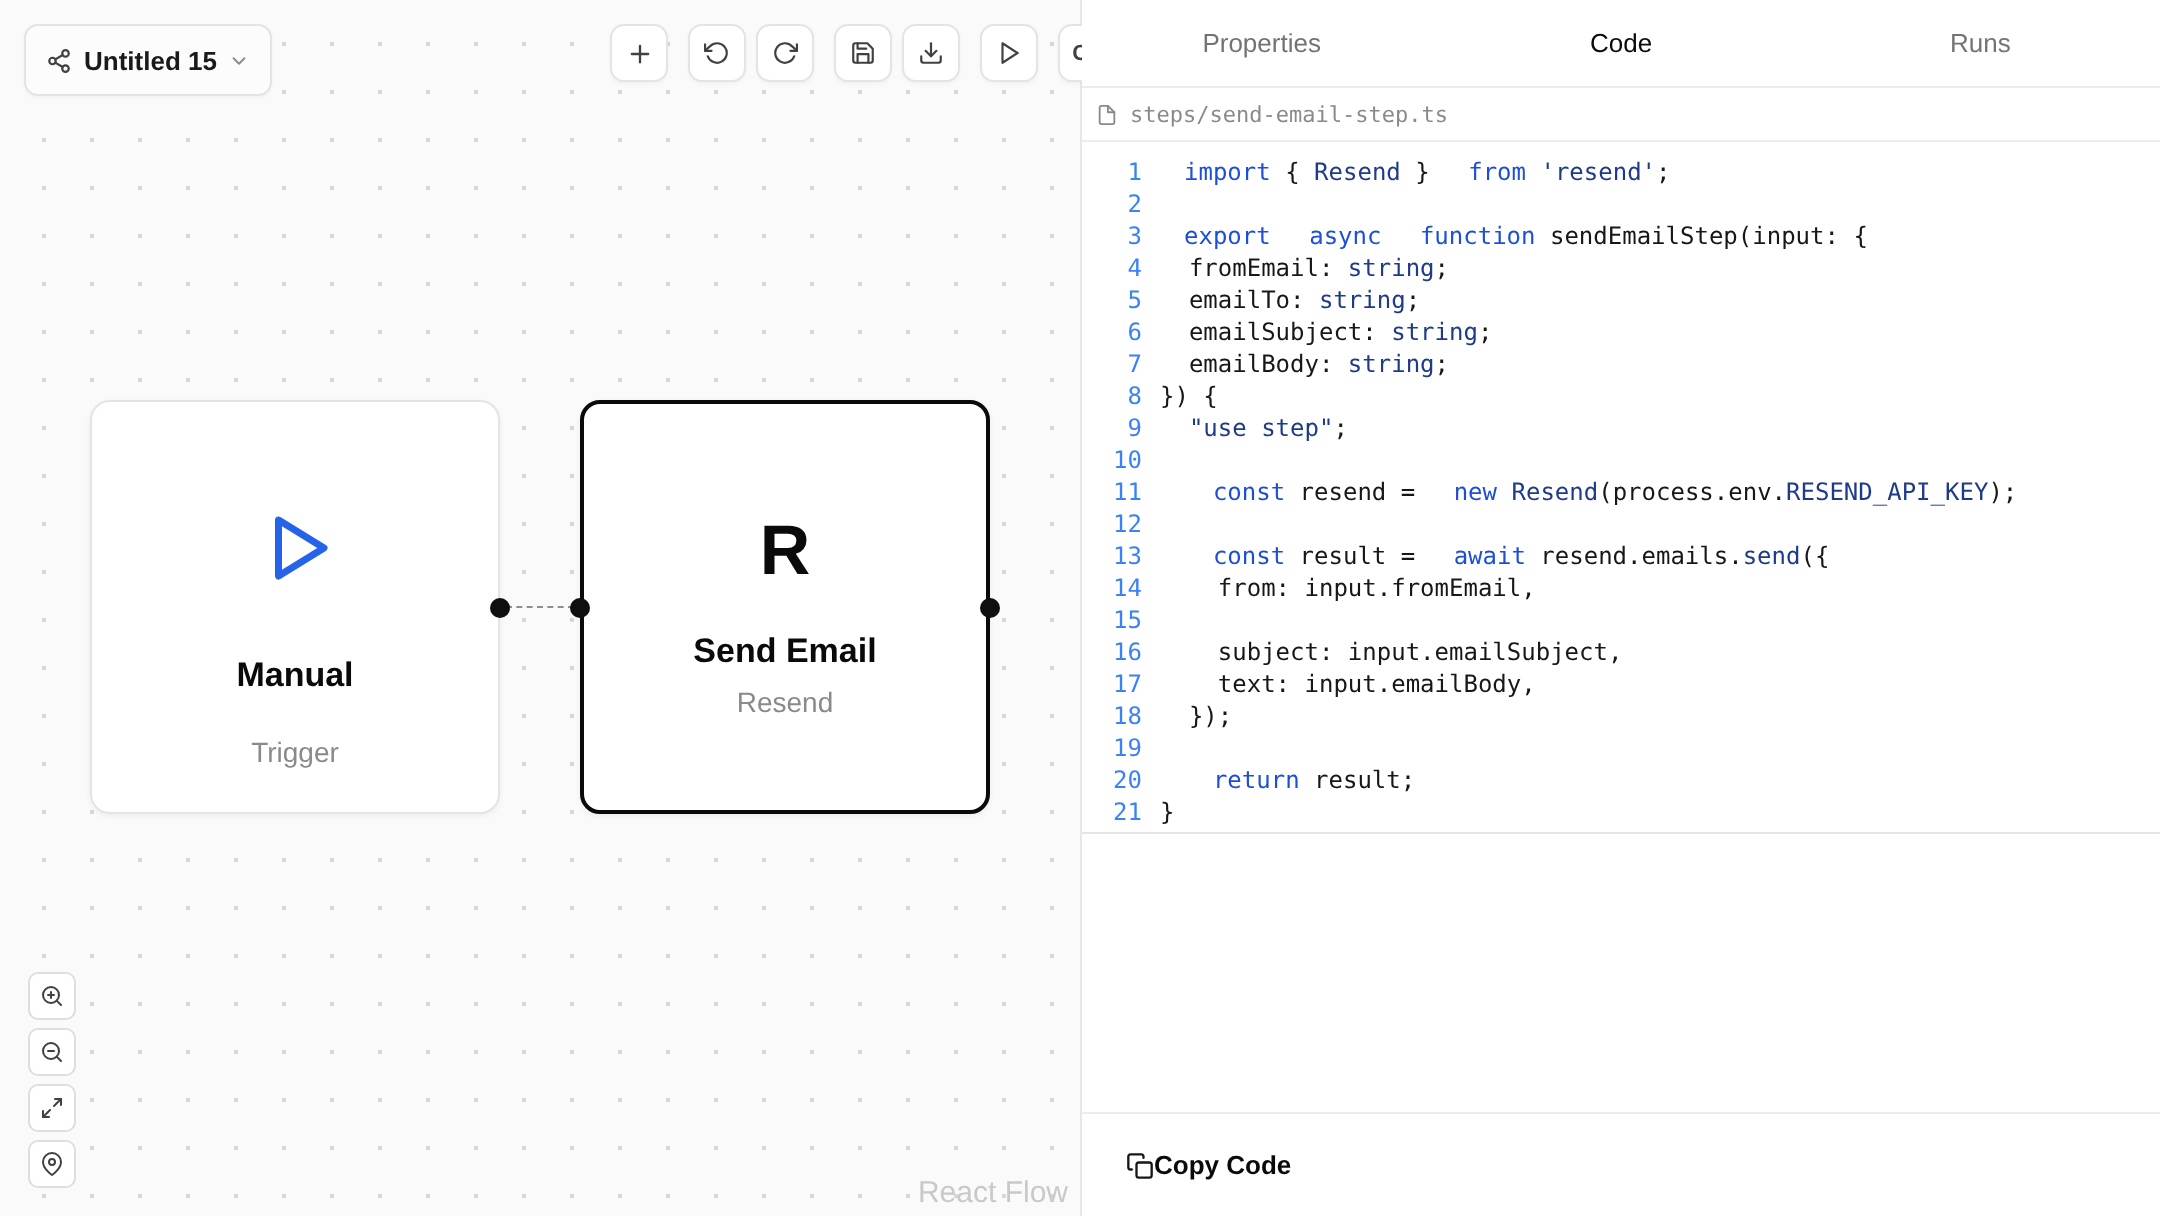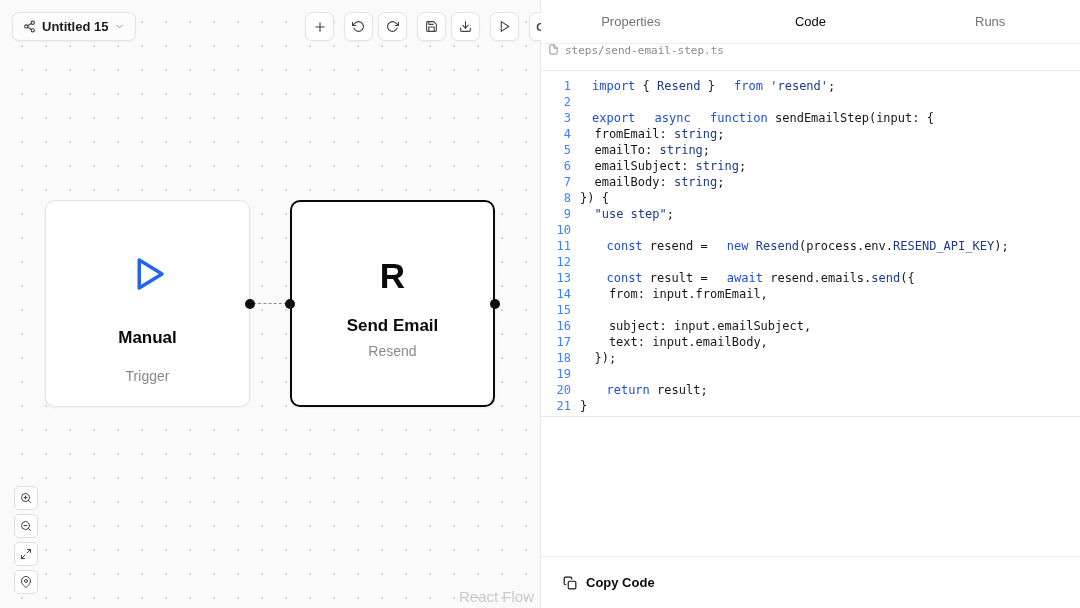--- a/index.html
+++ b/index.html
@@ -6,21 +6,21 @@
   html,body { width:1080px; height:608px; overflow:hidden; background:#fff;
     font-family:"Liberation Sans", sans-serif; }
   .app { display:flex; width:1080px; height:608px; }
 
   
   .canvas { position:relative; width:541px; height:608px; background:#fafafa;
     background-image:radial-gradient(#d6d6d6 1px, transparent 1.3px);
     background-size:24px 24px; background-position:10px 10px;
     border-right:1px solid #e7e7e7; flex-shrink:0; }
 
-  .wf-name-btn { position:absolute; left:12px; top:12px; height:29px;
+  .wf-name-btn { position:absolute; left:12px; top:12px; height:36px;
     display:flex; align-items:center; gap:6px; padding:0 10px;
     background:#fcfcfc; border:1px solid #e4e4e4; border-radius:7px;
     font-size:13px; font-weight:600; color:#1a1a1a; cursor:pointer;
     box-shadow:0 1px 2px rgba(0,0,0,.04);text-align:right; }
   .wf-name-btn svg { color:#404040; }
   .wf-name-btn .chev { color:#8a8a8a; }
 
   .toolbar { position:absolute; left:305px; top:12px; display:flex; gap:10px; }
   .tb-group { display:flex; gap:5px; }
   .tb-btn { width:29px; height:29px; background:#fff; border:1px solid #e4e4e4;
@@ -54,39 +54,39 @@
     color:#c9c9c9; }
 
   
   .panel { position:relative; width:539px; height:608px; background:#fff;
     display:flex; flex-direction:column; }
   .tabs { display:flex; height:44px; border-bottom:1px solid #ececec; flex-shrink:0; }
   .tab { flex:1; display:grid; place-items:center; font-size:13px; color:#737373;
     cursor:pointer; }
   .tab.active { color:#0a0a0a; font-weight:500; }
 
-  .filebar { height:27px; display:flex; gap:6px;
+  .filebar { height:27px; display:flex; align-items:center; gap:6px;
     padding:0 7px; border-bottom:1px solid #ececec; color:#8a8a8a;
     font-family:"DejaVu Sans Mono", monospace; font-size:11px; flex-shrink:0; }
 
   .code-area { flex:1; overflow:hidden; padding-top:7px;
     font-family:"DejaVu Sans Mono", monospace; font-size:12px; }
   .code-block { border-bottom:1px solid #e5e5e5; padding-bottom:2px; }
   .code-line { display:flex; height:16px; line-height:16px; }
   .ln { width:30px; text-align:right; color:#3b82f6; flex-shrink:0; }
   .lc { white-space:pre; padding-left:9px; color:#171717; }
   .tok-k { color:#1d4ed8;margin-left:12px; }
   .tok-s { color:#1e3a8a; }
   .tok-d { color:#1e3a8a; }
   .tok-f { color:#171717; }
   .tok-p { color:#171717; }
 
   .bottombar { height:52px; border-top:1px solid #ececec; display:flex;
     align-items:center; padding:0 22px; flex-shrink:0; }
-  .copy-btn { display:flex; align-items:center; gap:9px; background:none;
+  .copy-btn { display:flex; align-items:center; background:none;
     border:none; font-family:"Liberation Sans", sans-serif; font-size:13px;
     font-weight:600; color:#0a0a0a; cursor:pointer; }
   .copy-btn svg { color:#171717; }
 </style>
 </head>
 <body>
 
 <div class="app">
 
   <div class="canvas">

